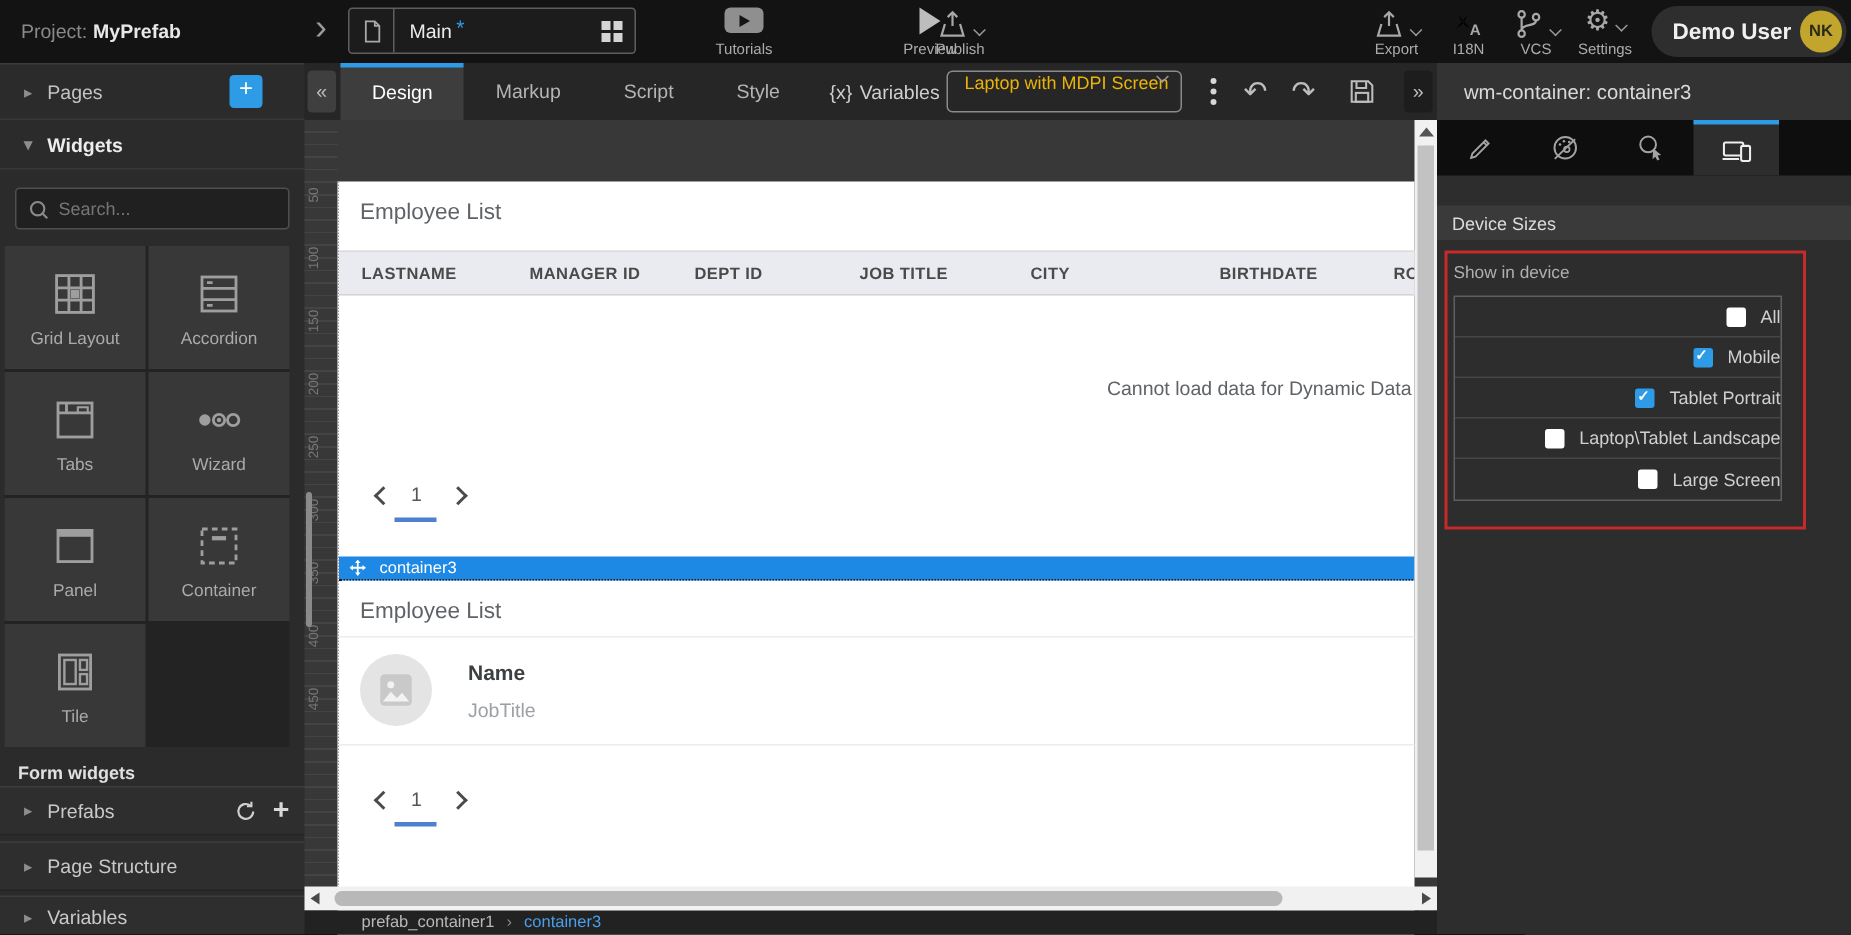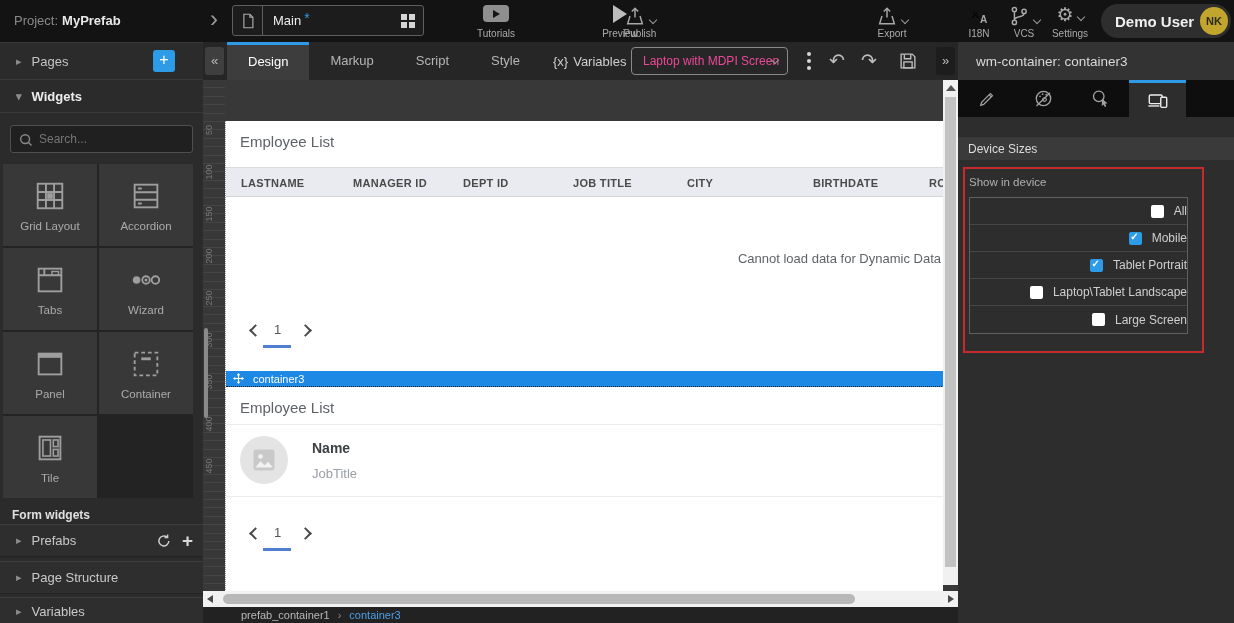--- a/index.html
+++ b/index.html
@@ -51,21 +51,21 @@
 
   
   .cwrap { position:absolute; left:203px; top:42px; width:755px; height:581px; background:#383838; }
   .toolbar { position:absolute; left:0; top:0; width:755px; height:38px; background:#262626; }
   .colbtn { position:absolute; top:5px; width:19px; height:28px; background:#3f3f3f; border-radius:3px; color:#bdbdbd; font-size:13px; text-align:center; line-height:27px; cursor:pointer; }
   .dtabs { position:absolute; left:24px; top:0; display:flex; height:38px; }
   .dtab { padding:0 21px; line-height:38px; font-size:13px; color:#b5b5b5; cursor:pointer; }
   .dtab.active { background:#3d3d3d; color:#fff; border-top:3px solid #2e9be6; line-height:34px; }
   .varbtn { position:absolute; left:350px; top:0; height:38px; display:flex; align-items:center; color:#cfcfcf; font-size:13px; cursor:pointer; gap:5px; }
   .varbtn .cdown { margin-bottom:2px; }
-  .devsel { position:absolute; left:428px; top:5px; width:157px; height:28px; border:1px solid #8a8a8a; border-radius:4px; color:#ec4899; font-size:12px; display:flex; align-items:center; padding-left:11px; cursor:pointer; background:#262626; }
+  .devsel { position:absolute; left:428px; top:5px; width:157px; height:28px; border:1px solid #8a8a8a; border-radius:4px; color:#eab308; font-size:12px; display:flex; align-items:flex-start; padding-left:11px; cursor:pointer; background:#262626; }
   .devsel .cdown { position:absolute; right:9px; margin-bottom:2px; }
   .kebab { position:absolute; left:600px; top:8px; display:flex; flex-direction:column; gap:3px; padding:2px 4px; cursor:pointer; }
   .kebab i { width:4px; height:4px; border-radius:50%; background:#d6d6d6; }
   .tico { position:absolute; top:7px; color:#bdbdbd; font-size:19px; cursor:pointer; }
 
   
   .ruler { position:absolute; left:0; top:38px; width:22px; height:511px; background:#383838;
     background-image:repeating-linear-gradient(to bottom, transparent 0 7.4px, #444 7.4px 8.4px); }
   .rmark { position:absolute; left:-9px; width:30px; text-align:center; transform:rotate(-90deg); font-size:9px; color:#777; }
   .lthumb { position:absolute; left:1px; top:248px; width:4px; height:90px; background:#8a8a8a; border-radius:2px; }
@@ -166,21 +166,21 @@
     </div>
     <div class="tbact" style="left:612px;width:56px;">
       <span class="icorow">
           <svg class="ln" width="22" height="22" viewBox="0 0 24 24">
             <path d="M12 3.5 v10 M8.5 7 L12 3.5 L15.5 7 M6.5 12 L4 20.5 h16 L17.5 12"></path>
           </svg>
           <i class="cdown"></i>
         </span>
       <span>Publish</span>
     </div>
-    <div class="tbact" style="left:866px;width:52px;">
+    <div class="tbact" style="left:905px;width:52px;">
       <span class="icorow">
           <svg class="ln" width="22" height="22" viewBox="0 0 24 24">
             <path d="M12 3.5 v10 M8.5 7 L12 3.5 L15.5 7 M6.5 12 L4 20.5 h16 L17.5 12"></path>
           </svg>
           <i class="cdown"></i>
         </span>
       <span>Export</span>
     </div>
     <div class="tbact" style="left:957px;width:44px;">
       <svg width="22" height="22" viewBox="0 0 24 24">

